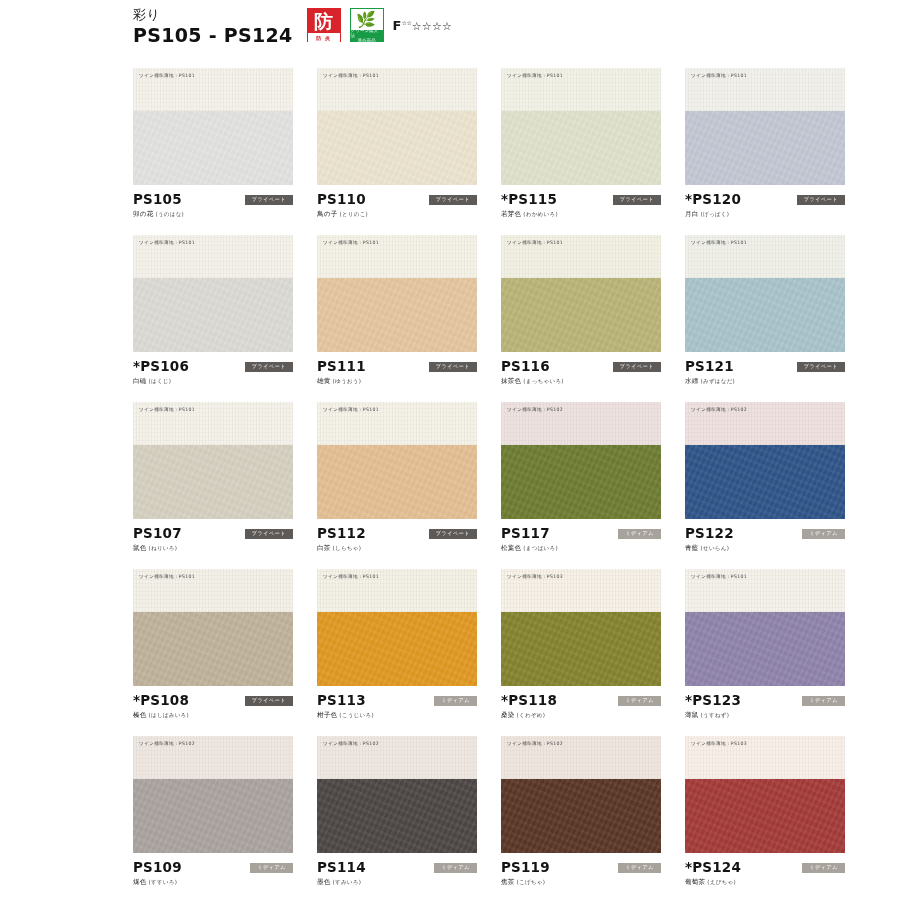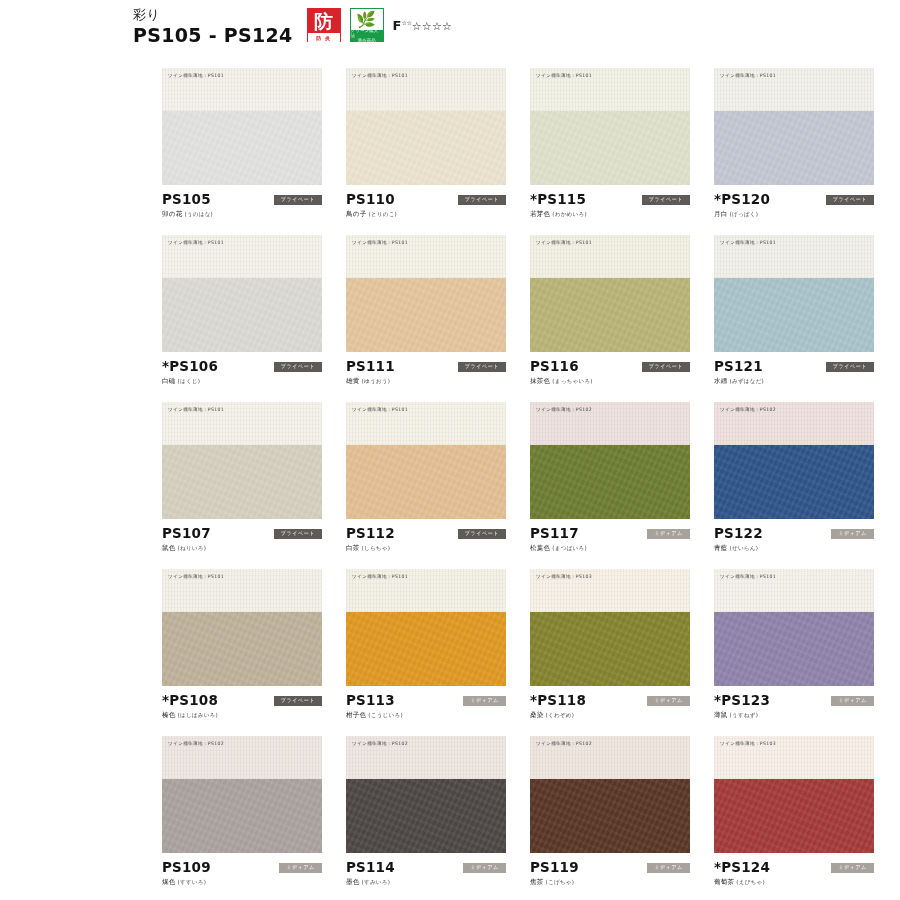--- a/index.html
+++ b/index.html
@@ -56,21 +56,21 @@
   .fstar .f-stars{font-size:11px;letter-spacing:.3px;}
 
   
   #grid{
     position:absolute;left:133px;top:68px;
     display:grid;
     grid-template-columns:repeat(4,160px);
     grid-auto-rows:166px;
     column-gap:24px;row-gap:1px;
   }
-  .cell{position:relative;width:160px;margin-left:29px;}
+  .cell{position:relative;width:160px;}
   .swatch{
     width:160px;height:117px;position:relative;overflow:hidden;
     box-sizing:border-box;
   }
   .swatch-top{
     position:absolute;left:0;top:0;width:100%;height:43px;
     background-image:
       repeating-linear-gradient(90deg, rgba(0,0,0,.035) 0 1px, rgba(0,0,0,0) 1px 3px),
       repeating-linear-gradient(0deg, rgba(0,0,0,.022) 0 1px, rgba(0,0,0,0) 1px 4px);
   }

